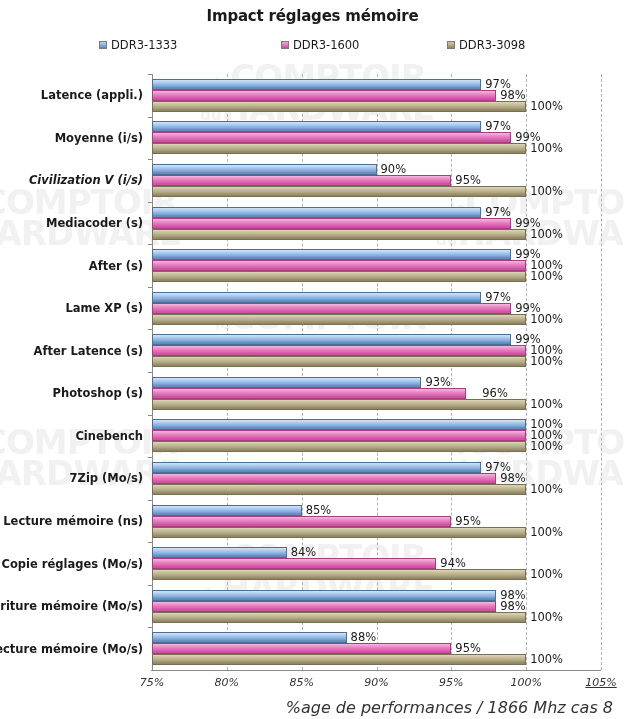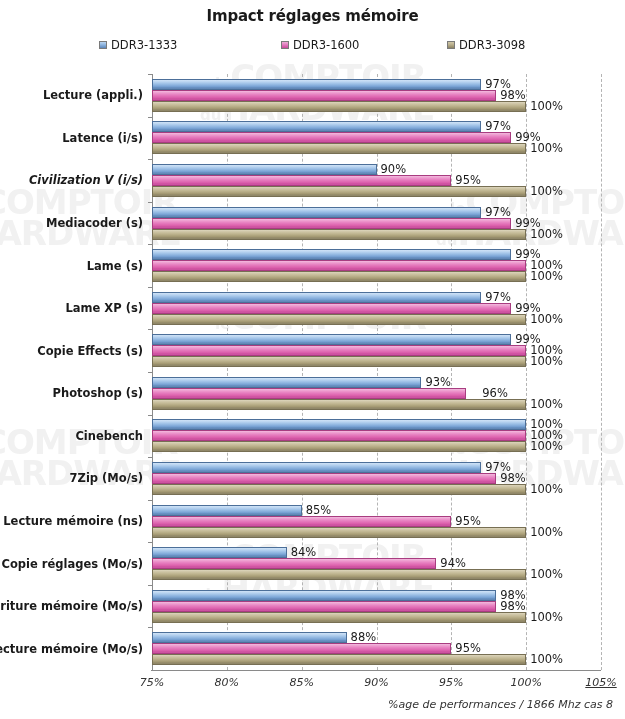--- a/index.html
+++ b/index.html
@@ -173,21 +173,21 @@
     font-style: italic;
     color: #333;
     transform: translateX(-50%);
     z-index: 3;
     white-space: nowrap;
   }
   .x-axis-title {
     position: absolute;
     top: 698px;
     right: 12px;
-    font-size: 11px;
+    font-size: 16px;
     font-style: italic;
     color: #333;
     z-index: 3;
     white-space: nowrap;
     text-align: center;
   }
 </style>
 </head>
 <body>
 
@@ -450,27 +450,27 @@
       </div>
       <div class="bar-row" style="top: 580.214px; right: 0px;">
         <div class="bar s2" title="DDR3-1866 — Lecture mémoire (Mo/s): 100%" style="width: 374.167px;"></div>
         <div class="bar-label" style="left: 374.167px;">100%</div>
       </div>
     </div>
   <div class="axis-baseline"></div>
 </div>
 
 <div id="cat-labels">
-    <div class="cat-label" style="top: 88.2857px;">Lecture (appli.)</div>
-    <div class="cat-label" style="top: 130.857px;">Latence (i/s)</div>
+    <div class="cat-label" style="top: 88.2857px;">Latence (appli.)</div>
+    <div class="cat-label" style="top: 130.857px;">Moyenne (i/s)</div>
     <div class="cat-label" style="top: 173.429px; font-style: italic;">Civilization V (i/s)</div>
     <div class="cat-label" style="top: 216px;">Mediacoder (s)</div>
-    <div class="cat-label" style="top: 258.571px;">Lame (s)</div>
+    <div class="cat-label" style="top: 258.571px;">After (s)</div>
     <div class="cat-label" style="top: 301.143px;">Lame XP (s)</div>
-    <div class="cat-label" style="top: 343.714px;">Copie Effects (s)</div>
+    <div class="cat-label" style="top: 343.714px;">After Latence (s)</div>
     <div class="cat-label" style="top: 386.286px;">Photoshop (s)</div>
     <div class="cat-label" style="top: 428.857px;">Cinebench</div>
     <div class="cat-label" style="top: 471.429px;">7Zip (Mo/s)</div>
     <div class="cat-label" style="top: 514px;">Lecture mémoire (ns)</div>
     <div class="cat-label" style="top: 556.571px;">Copie réglages (Mo/s)</div>
     <div class="cat-label" style="top: 599.143px;">Ecriture mémoire (Mo/s)</div>
     <div class="cat-label" style="top: 641.714px;">Lecture mémoire (Mo/s)</div>
   </div>
 <div id="xtick-labels">
     <div class="xtick-label" style="left: 152px;">75%</div>

